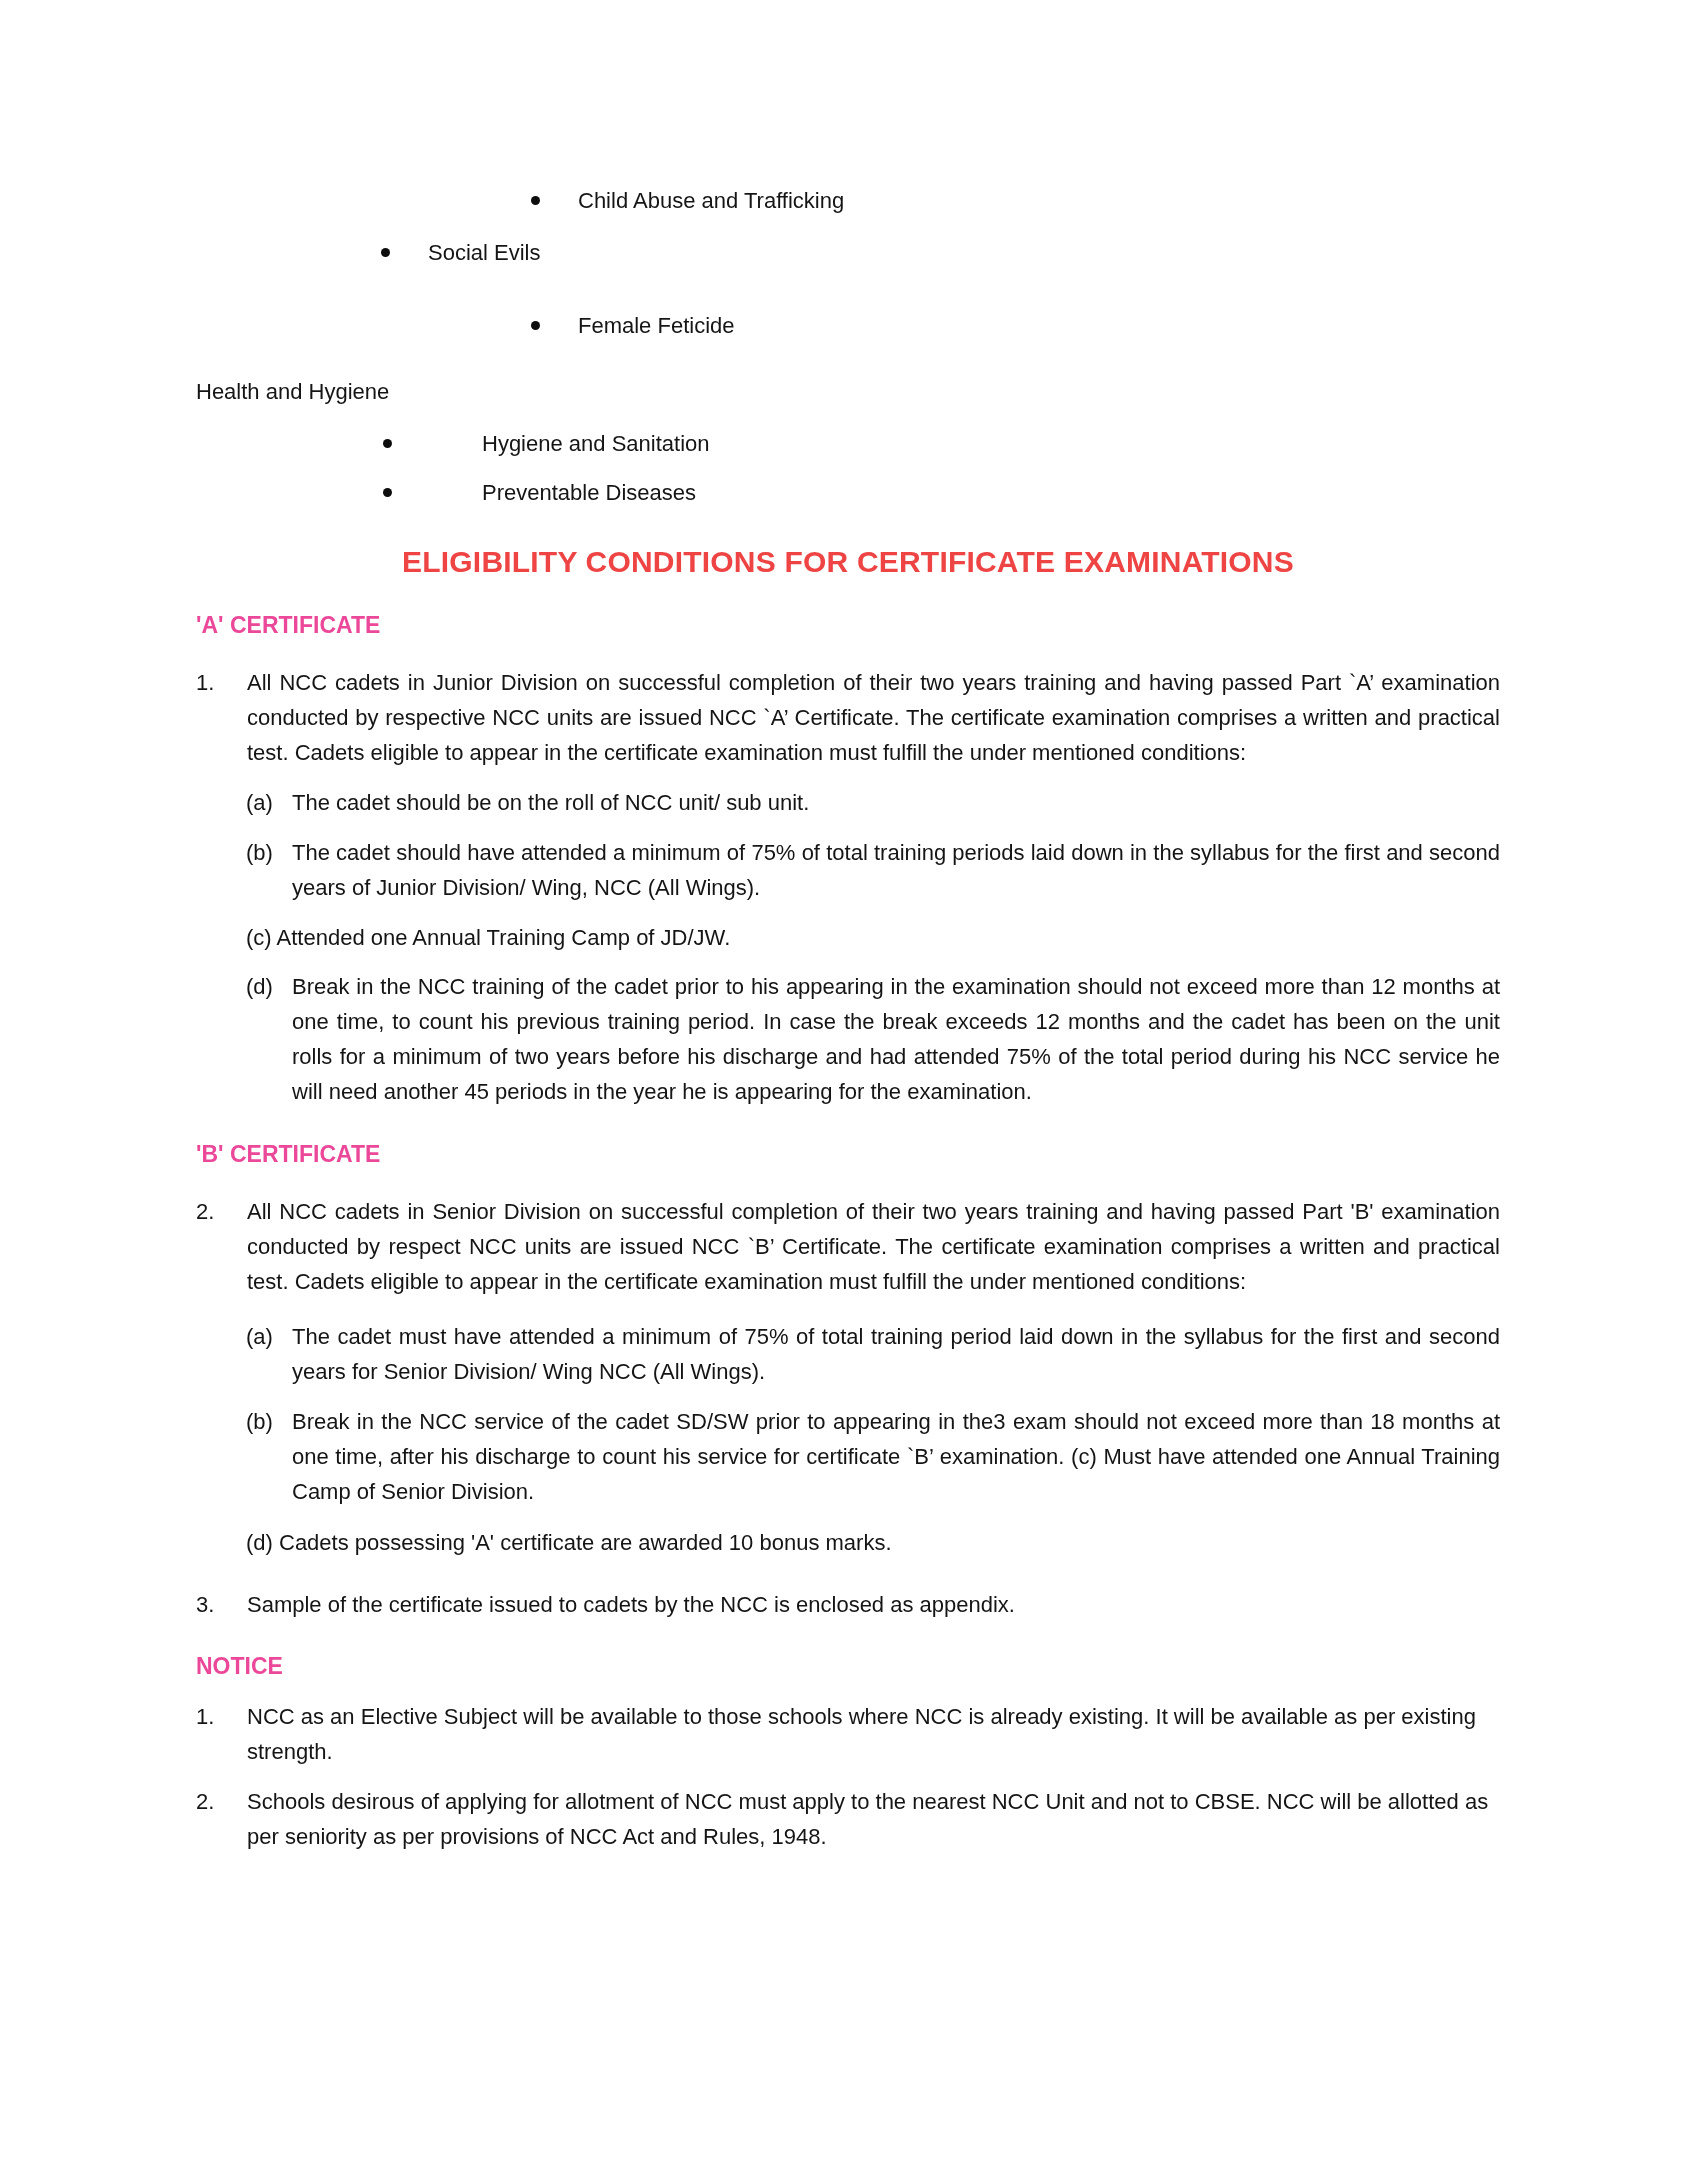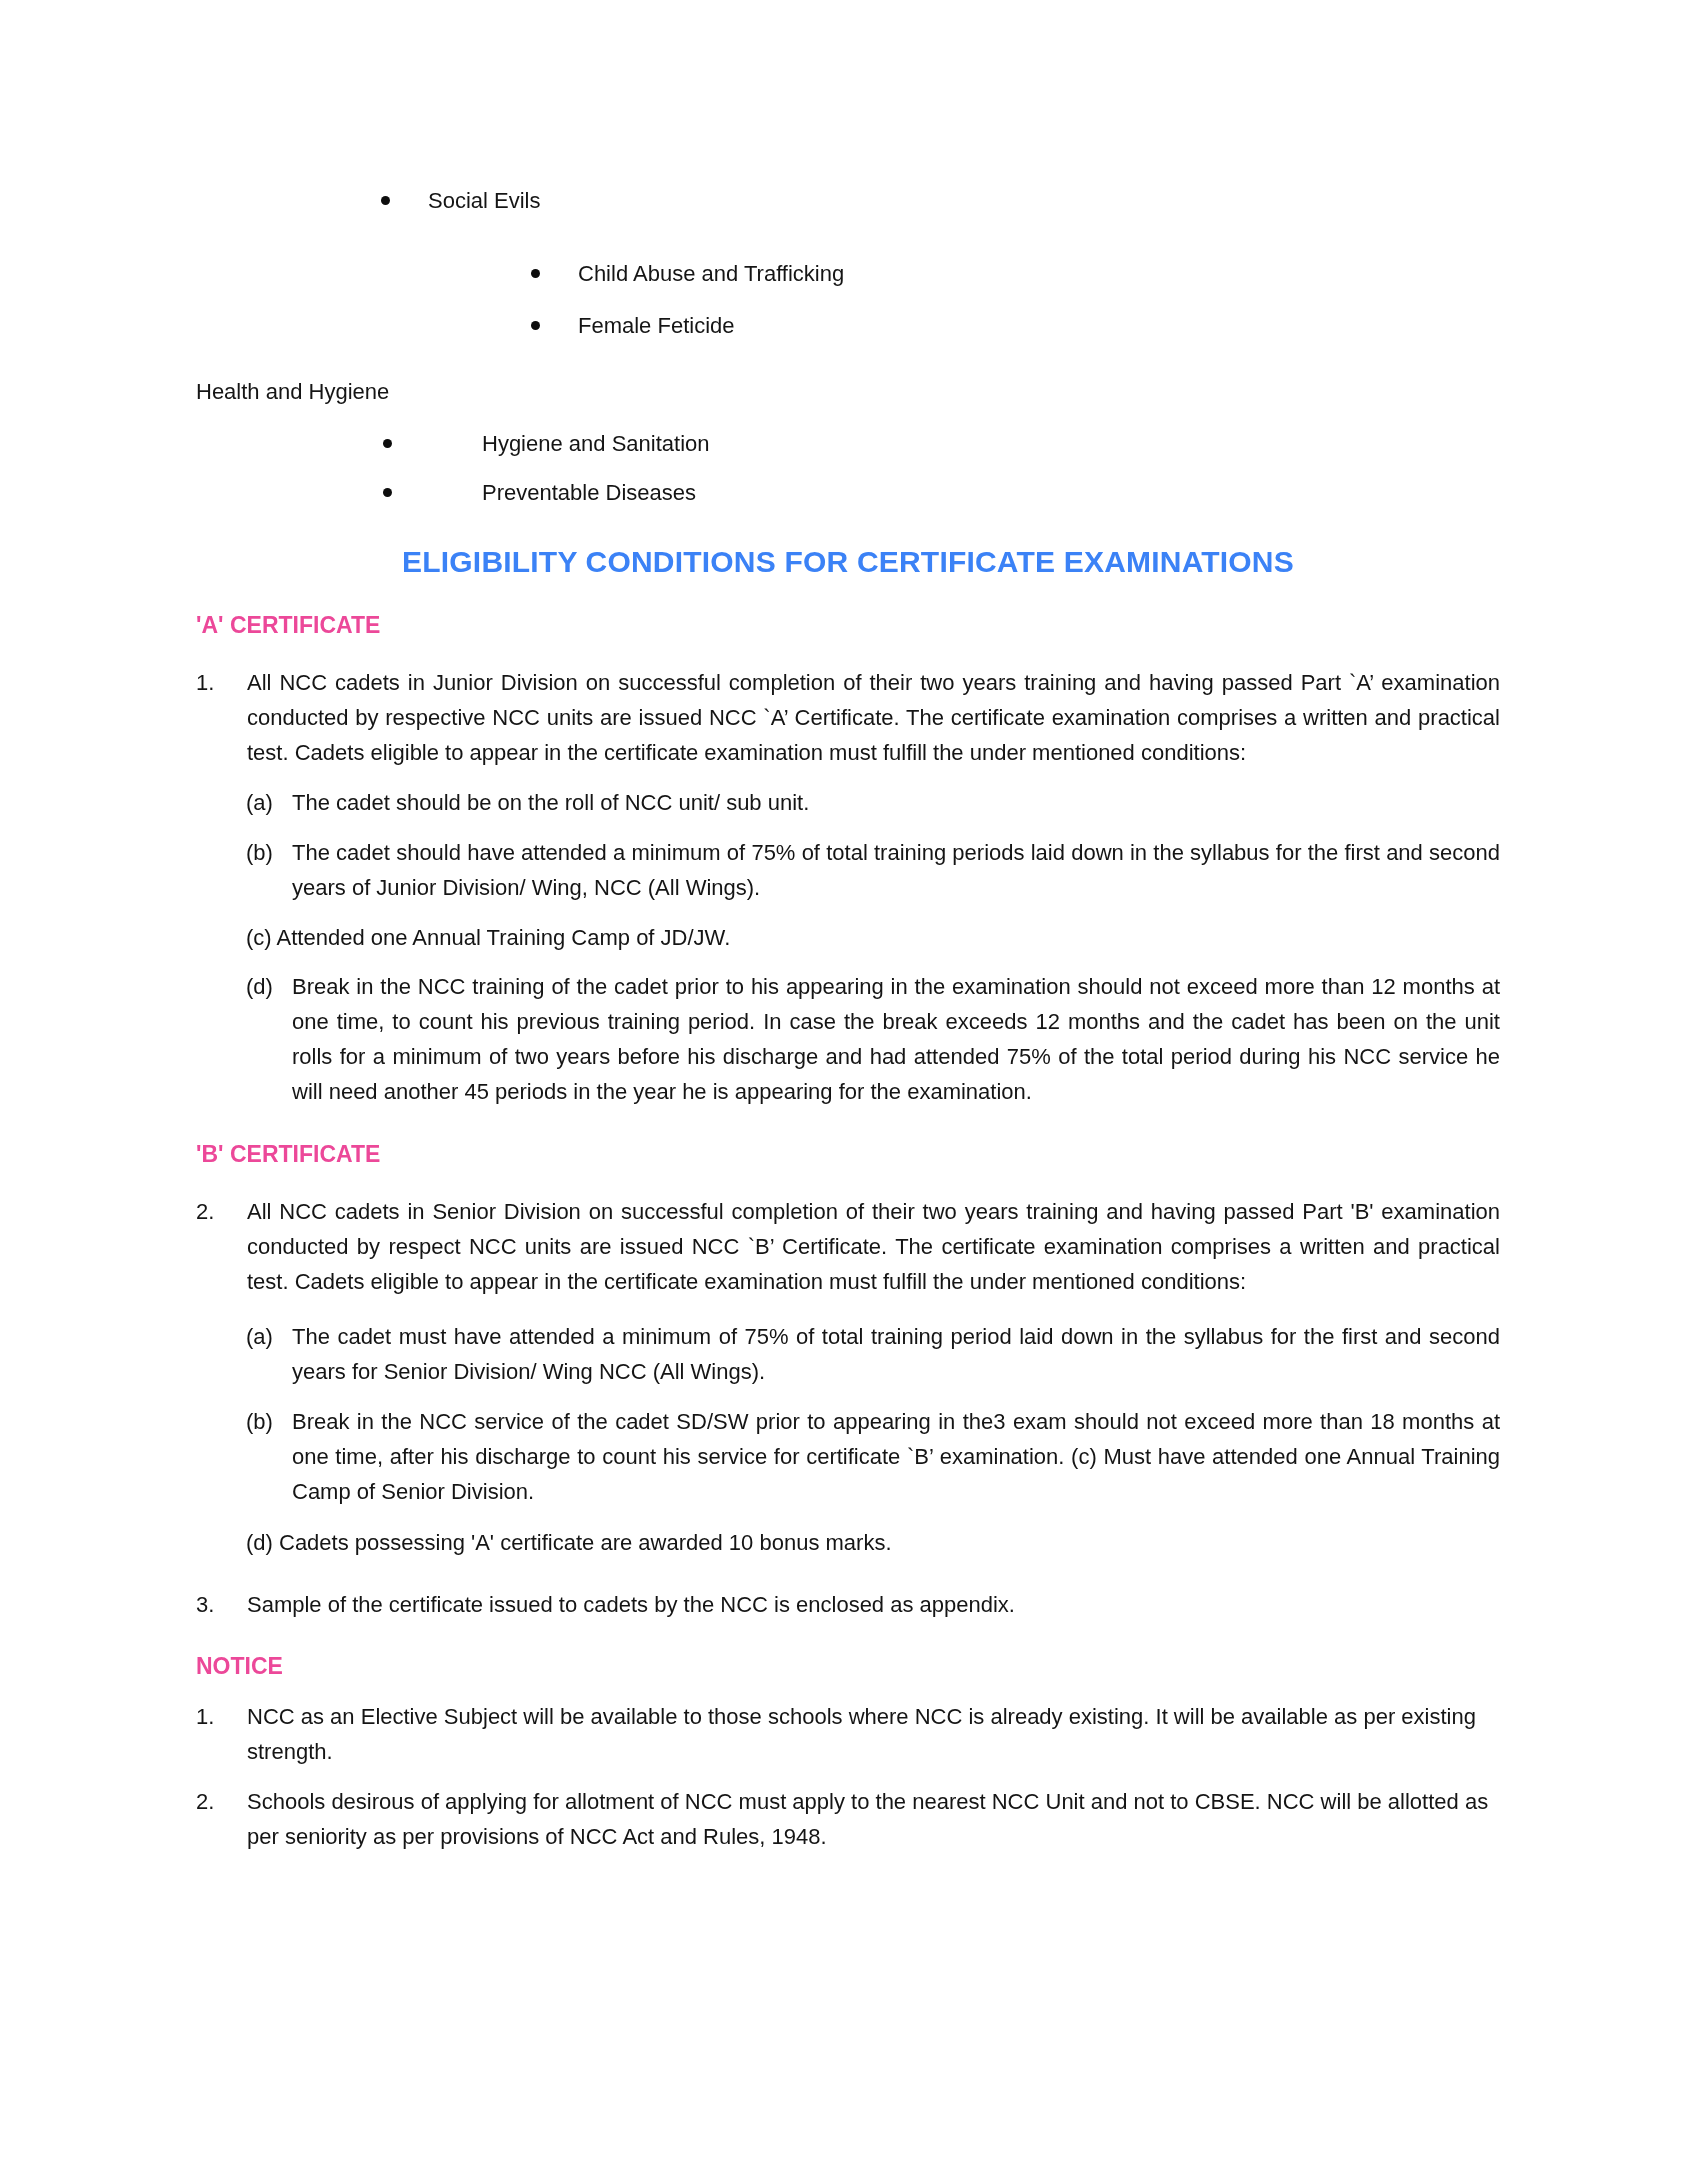--- a/index.html
+++ b/index.html
@@ -17,21 +17,21 @@
   .ind-l2{margin-left:335px;}
   .ind-l2 .dot{margin-right:38px;}
   .ind-health{}
   .ind-l1wide{margin-left:187px;}
   .ind-l1wide .dot{margin-right:90px;}
   .mb38{margin-bottom:38px;} .mb31{margin-bottom:31px;}
   .mb17{margin-bottom:17px;} .mb14{margin-bottom:14px;}
   
   .main-heading{
     margin:30px 0 0 0;font-size:30px;line-height:44px;font-weight:700;
-    text-align:center;letter-spacing:0.2px;color:#3b82f6;
+    text-align:center;letter-spacing:0.2px;color:#ef4444;
   }
   .sec-title{margin:24px 0 0 0;font-size:23px;line-height:35px;font-weight:700;color:#ec4899;}
   .sec-title.b{margin-top:28px;}
   .sec-title.notice{margin-top:27px;}
   
   .num-item{display:flex;margin-top:22px;}
   .num-item .num{flex:none;width:51px;}
   .num-item .body{flex:1;display:block;}
   .num-item.tight3{margin-top:27px;}
   .num-item.notice-item{margin-top:15px;}
@@ -44,27 +44,27 @@
   .sub-line{margin-left:50px;margin-top:15px;}
   .sub-line.mt16{margin-top:16px;}
   .just{text-align:justify;text-justify:inter-word;}
 </style>
 </head>
 <body>
 
 <div class="page">
 
   <div class="toplist">
+    <div class="tl-item ind-l2 mb17">
+      <span class="dot"></span>
+      <span>Child Abuse and Trafficking</span>
+    </div>
     <div class="tl-item ind-social mb38">
       <span class="dot"></span>
       <span>Social Evils</span>
-    </div>
-    <div class="tl-item ind-l2 mb17">
-      <span class="dot"></span>
-      <span>Child Abuse and Trafficking</span>
     </div>
     <div class="tl-item ind-l2 mb31">
       <span class="dot"></span>
       <span>Female Feticide</span>
     </div>
     <div class="tl-item ind-health mb17">
       <span>Health and Hygiene</span>
     </div>
     <div class="tl-item ind-l1wide mb14">
       <span class="dot"></span>

